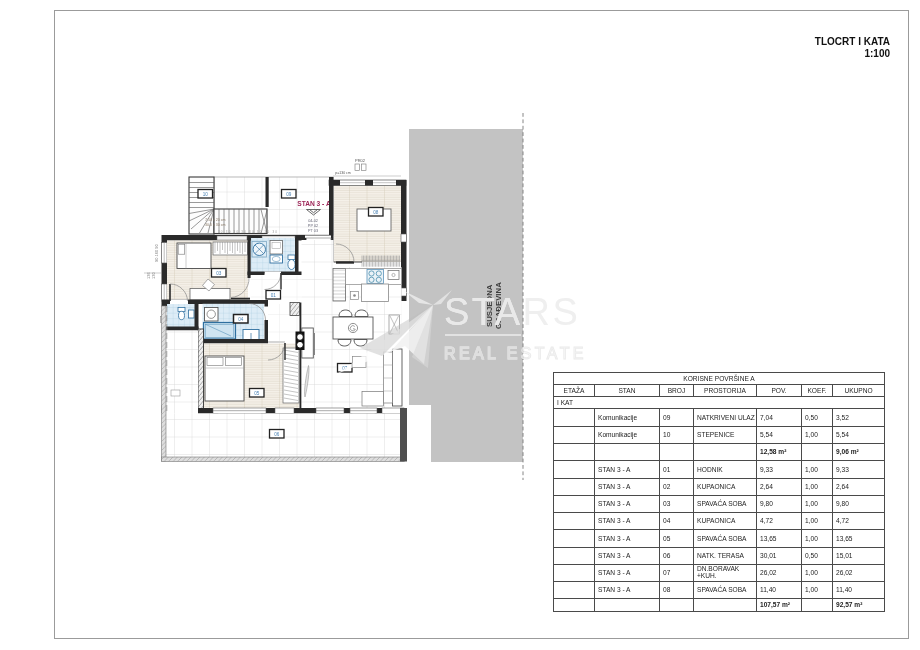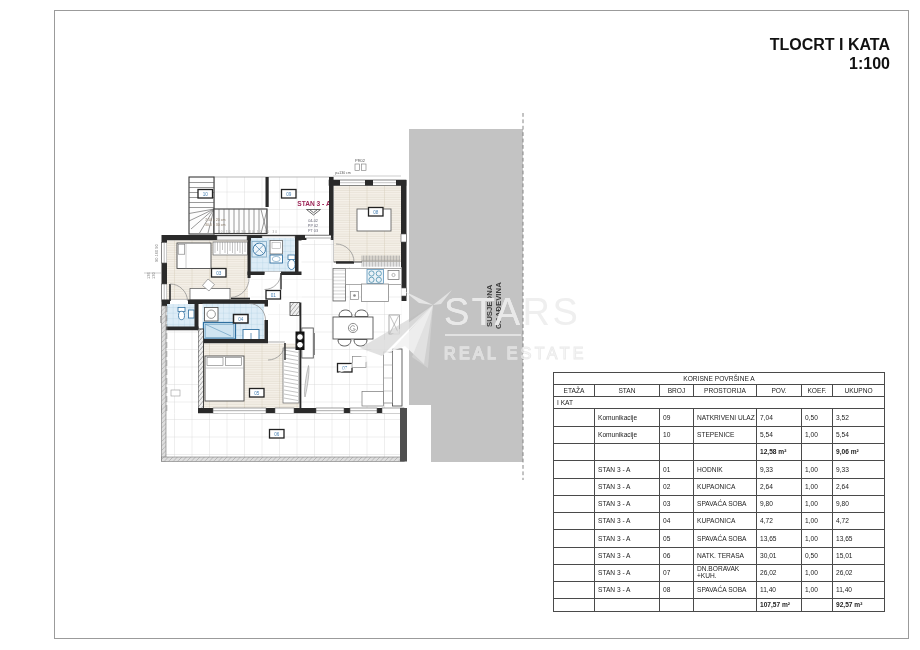--- a/index.html
+++ b/index.html
@@ -7,21 +7,21 @@
 svg text{font-family:"Liberation Sans",sans-serif;}
 #tbl{position:absolute;left:553px;top:372px;border-collapse:collapse;table-layout:fixed;font-size:6.6px;color:#1c1c1c;}
 #tbl td{border:1px solid #4a4a4a;padding:0 0 0 3px;overflow:hidden;white-space:nowrap;vertical-align:middle;line-height:1.15;}
 </style>
 </head>
 <body>
 <div id="page">
 
 <div style="position:absolute;left:54px;top:10px;width:853px;height:627px;border:1px solid #9b9b9b;"></div>
 
-<div style="position:absolute;left:640px;top:36px;width:250px;text-align:right;font-weight:bold;font-size:16px;color:#111;line-height:1.18;">TLOCRT I KATA<br>1:100</div>
+<div style="position:absolute;left:640px;top:36px;width:250px;text-align:right;font-weight:bold;font-size:10px;color:#111;line-height:1.18;">TLOCRT I KATA<br>1:100</div>
 
 <svg id="plan" width="920" height="650" viewBox="0 0 920 650" style="position:absolute;left:0;top:0;">
 <defs>
 <pattern id="tile" width="17.5" height="17.5" patternUnits="userSpaceOnUse">
  <rect width="17.5" height="17.5" fill="#ffffff"></rect>
  <path d="M17.5 0V17.5H0" stroke="#d6d6d6" fill="none" stroke-width="0.8"></path>
 </pattern>
 <pattern id="wood" width="17.5" height="2.3" patternUnits="userSpaceOnUse">
  <rect width="17.5" height="2.3" fill="#f5f1e9"></rect>
  <path d="M0 1.7H17.5" stroke="#ded6c5" stroke-width="0.6" fill="none"></path>

